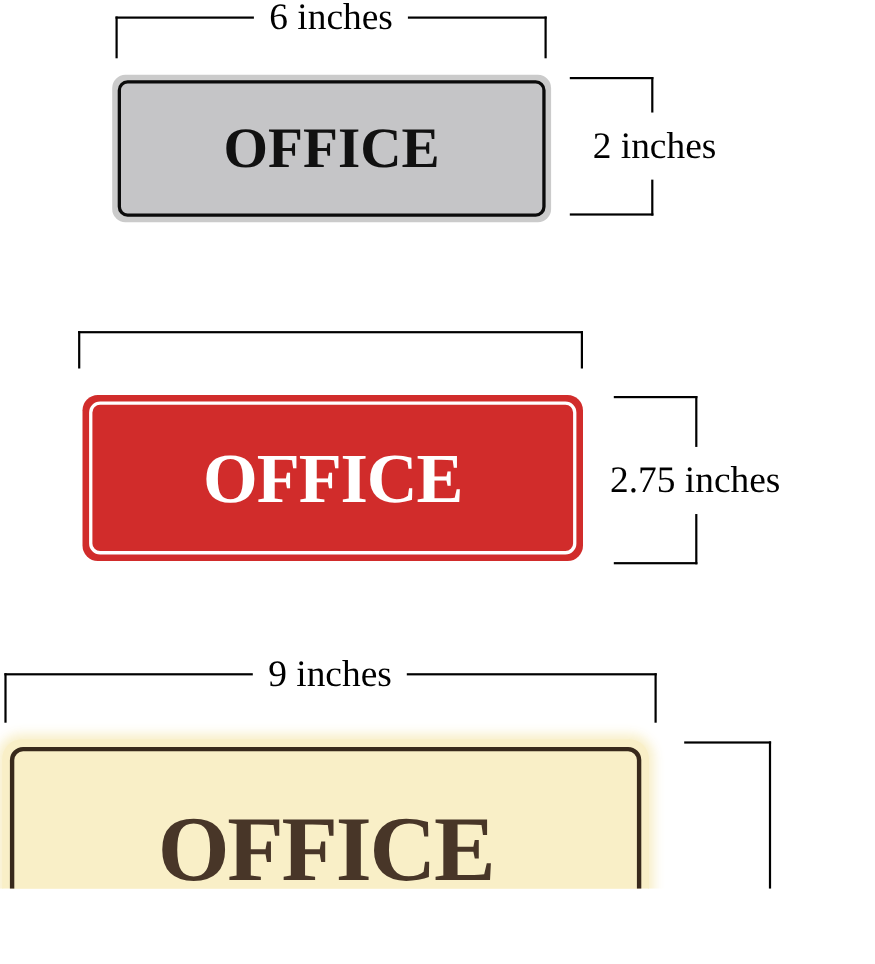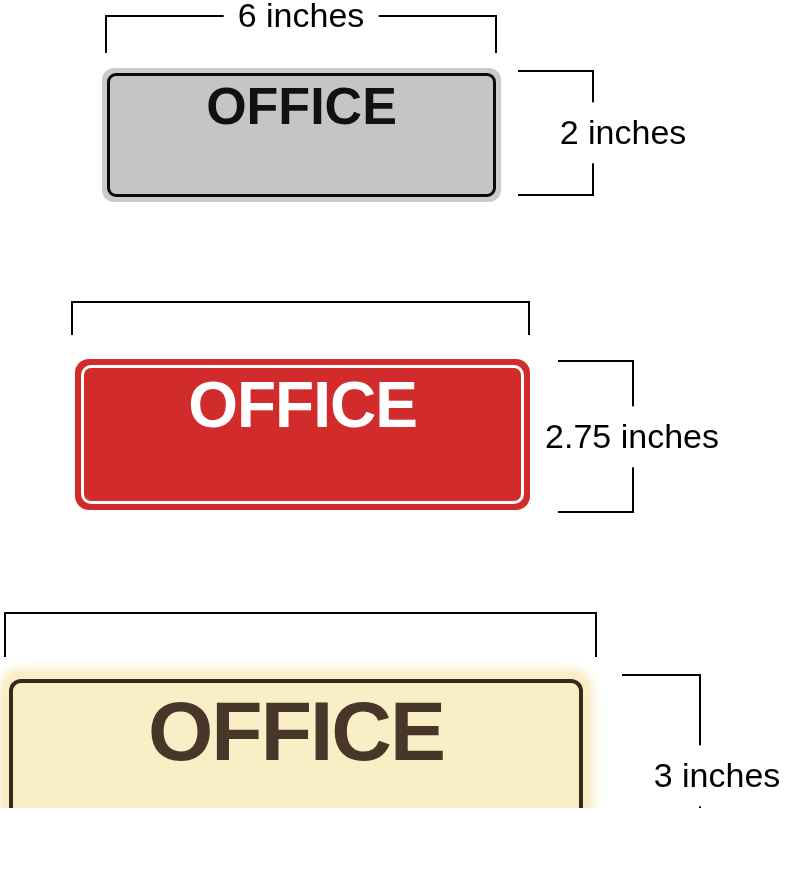--- a/index.html
+++ b/index.html
@@ -1,49 +1,49 @@
 <!DOCTYPE html>
 <html><head>
 <meta charset="utf-8">
 <style>
   html,body{margin:0;padding:0;background:#ffffff;}
   .stage{
     position:relative;width:795px;height:808px;background:#ffffff;
-    font-family:Liberation Sans, sans-serif;overflow:hidden;
+    font-family:Liberation Serif, serif;overflow:hidden;
   }
   
   .dim-line{position:absolute;background:#000;}
   .dim-label{
     position:absolute;transform:translate(-50%,-50%);
     background:#ffffff;color:#000;font-size:34px;line-height:1.1;
     white-space:nowrap;text-align:center;
   }
   .w-label{padding:0 14px;}
   .h-label{padding:12px 6px;}
 
   
   .sign{position:absolute;}
   .sign-inner{
-    position:absolute;display:flex;justify-content:center;
+    position:absolute;display:flex;align-items:center;justify-content:center;
     border-style:solid;
   }
   .sign-text{font-weight:bold;white-space:nowrap;}
 
   
   .s1-wline{left:105px;top:15px;width:392px;height:2px;}
   .s1-wdropL{left:105px;top:15px;width:2px;height:38px;}
   .s1-wdropR{left:495px;top:15px;width:2px;height:38px;}
   .s1-wlabel{left:301px;top:16px;}
   .sign1{left:102px;top:68px;width:399px;height:134px;border-radius:12px;}
   .sign1 .sign-inner{inset:5px;border-width:3px;border-radius:9px;}
   .sign1 .sign-text{font-size:52px;letter-spacing:0px;}
   .s1-vtickT{left:518px;top:70px;width:76px;height:2px;}
   .s1-vtickB{left:518px;top:194px;width:76px;height:2px;}
   .s1-vline{left:592px;top:70px;width:2px;height:126px;}
-  .s1-hlabel{left:595px;top:133px;margin-left:28px;}
+  .s1-hlabel{left:595px;top:133px;}
 
   
   .s2-wline{left:71px;top:301px;width:459px;height:2px;}
   .s2-wdropL{left:71px;top:301px;width:2px;height:34px;}
   .s2-wdropR{left:528px;top:301px;width:2px;height:34px;}
   .s2-wlabel{left:298px;top:302px;}
   .sign2{left:75px;top:359px;width:455px;height:151px;border-radius:14px;}
   .sign2 .sign-inner{inset:6px;border-width:3px;border-radius:10px;}
   .sign2 .sign-text{font-size:64px;letter-spacing:-1px;}
   .s2-vtickT{left:558px;top:360px;width:76px;height:2px;}
@@ -97,25 +97,25 @@
   </div>
 
   <div class="dim-line s2-vtickT"></div>
   <div class="dim-line s2-vline"></div>
   <div class="dim-line s2-vtickB"></div>
   <span class="dim-label h-label s2-hlabel">2.75 inches</span>
 
   <div class="dim-line s3-wline"></div>
   <div class="dim-line s3-wdropL"></div>
   <div class="dim-line s3-wdropR"></div>
+  <span class="dim-label w-label s3-wlabel">9 inches</span>
 
   <div class="sign sign3" style="background-color: rgb(249, 239, 199);">
     <div class="sign-inner" style="background-color: rgb(249, 239, 199); border-color: rgb(56, 41, 27);">
       <span class="sign-text" style="color: rgb(72, 54, 40);">OFFICE</span>
     </div>
   </div>
 
   <div class="dim-line s3-vtickT"></div>
   <div class="dim-line s3-vline"></div>
   <div class="dim-line s3-vtickB"></div>
-  <span class="dim-label h-label s3-hlabel">3 inches</span>
 
 </div>
 
 </body></html>

